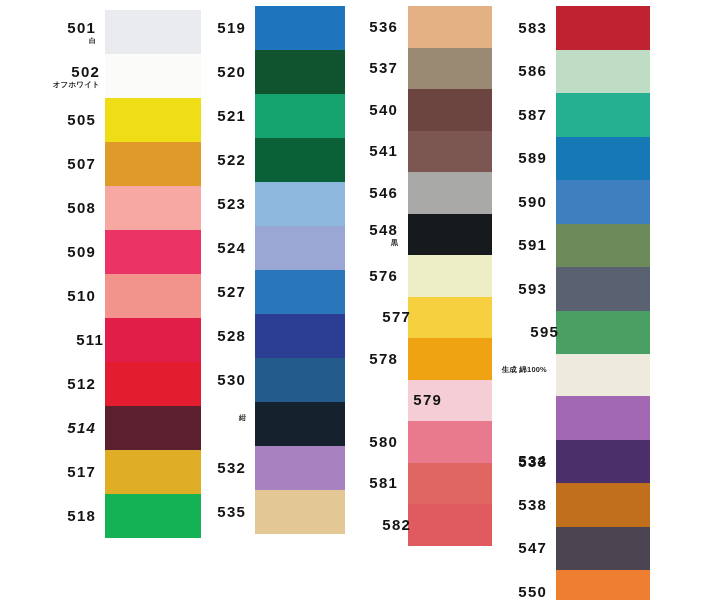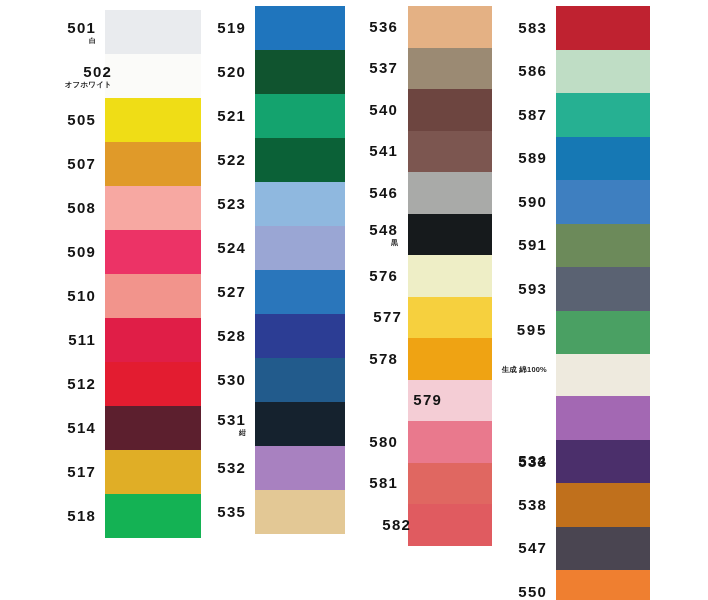--- a/index.html
+++ b/index.html
@@ -86,46 +86,46 @@
         <div class="swatch" style="height: 44px; background: rgb(227, 28, 48);"></div>
         <div class="swatch" style="height: 44px; background: rgb(92, 31, 46);"></div>
         <div class="swatch" style="height: 44px; background: rgb(224, 174, 38);"></div>
         <div class="swatch" style="height: 44px; background: rgb(20, 178, 84);"></div>
       </div>
       <div class="group label-col" style="left: 0px; top: 10px;">
         <div class="label" style="width: 96px; left: 0px; top: 10px;">
           <span class="code">501</span>
           <span class="sub">白</span>
         </div>
-        <div class="label" style="width: 96px; left: 16px; top: 54px;">
+        <div class="label" style="width: 96px; left: 4px; top: 54px;">
           <span class="code">502</span>
           <span class="sub sub-wide">オフホワイト</span>
         </div>
         <div class="label" style="width: 96px; left: 0px; top: 102px;">
           <span class="code">505</span>
         </div>
         <div class="label" style="width: 96px; left: 0px; top: 146px;">
           <span class="code">507</span>
         </div>
         <div class="label" style="width: 96px; left: 0px; top: 190px;">
           <span class="code">508</span>
         </div>
         <div class="label" style="width: 96px; left: 0px; top: 234px;">
           <span class="code">509</span>
         </div>
         <div class="label" style="width: 96px; left: 0px; top: 278px;">
           <span class="code">510</span>
         </div>
-        <div class="label" style="width: 96px; left: 0px; top: 322px;">
+        <div class="label" style="width: 96px; left: 8px; top: 322px;">
           <span class="code">511</span>
         </div>
         <div class="label" style="width: 96px; left: 0px; top: 366px;">
           <span class="code">512</span>
         </div>
-        <div class="label" style="width: 96px; left: 0px; top: 410px;">
+        <div class="label" style="width: 96px; left: 0px; top: 410px; font-style: italic;">
           <span class="code">514</span>
         </div>
         <div class="label" style="width: 96px; left: 0px; top: 454px;">
           <span class="code">517</span>
         </div>
         <div class="label" style="width: 96px; left: 0px; top: 498px;">
           <span class="code">518</span>
         </div>
       </div>
     </div>
@@ -166,21 +166,20 @@
         <div class="label" style="width: 246px; left: 0px; top: 278px;">
           <span class="code">527</span>
         </div>
         <div class="label" style="width: 246px; left: 0px; top: 322px;">
           <span class="code">528</span>
         </div>
         <div class="label" style="width: 246px; left: 0px; top: 366px;">
           <span class="code">530</span>
         </div>
         <div class="label" style="width: 246px; left: 0px; top: 406px;">
-          <span class="code">531</span>
           <span class="sub">紺</span>
         </div>
         <div class="label" style="width: 246px; left: 0px; top: 454px;">
           <span class="code">532</span>
         </div>
         <div class="label" style="width: 246px; left: 0px; top: 498px;">
           <span class="code">535</span>
         </div>
       </div>
     </div>
@@ -216,21 +215,21 @@
         <div class="label" style="width: 398px; left: 0px; top: 178.75px;">
           <span class="code">546</span>
         </div>
         <div class="label" style="width: 398px; left: 0px; top: 216.25px;">
           <span class="code">548</span>
           <span class="sub">黒</span>
         </div>
         <div class="label" style="width: 398px; left: 0px; top: 261.75px;">
           <span class="code">576</span>
         </div>
-        <div class="label" style="width: 398px; left: 4px; top: 303.25px; text-align: right;">
+        <div class="label" style="width: 398px; left: 13px; top: 303.25px; text-align: right;">
           <span class="code">577</span>
         </div>
         <div class="label" style="width: 398px; left: 0px; top: 344.75px;">
           <span class="code">578</span>
         </div>
         <div class="label" style="width: 398px; left: 0px; top: 386.25px; margin-left: 44px;">
           <span class="code">579</span>
         </div>
         <div class="label" style="width: 398px; left: 0px; top: 427.75px;">
           <span class="code">580</span>
@@ -270,21 +269,21 @@
         </div>
         <div class="label" style="width: 547px; left: 0px; top: 187.75px;">
           <span class="code">590</span>
         </div>
         <div class="label" style="width: 547px; left: 0px; top: 231.25px;">
           <span class="code">591</span>
         </div>
         <div class="label" style="width: 547px; left: 0px; top: 274.75px;">
           <span class="code">593</span>
         </div>
-        <div class="label" style="width: 547px; left: 0px; top: 318.25px; font-family: Liberation Mono, monospace;">
+        <div class="label" style="width: 547px; left: 12px; top: 318.25px;">
           <span class="code">595</span>
         </div>
         <div class="label" style="width: 547px; left: 0px; top: 357.75px;">
           <span class="sub sub-wide">生成 綿100%</span>
         </div>
       </div>
       <div class="group swatch-stack" style="left: 556px; top: 396px; width: 94px;">
         <div class="swatch" style="height: 43.5px; background: rgb(163, 104, 179);"></div>
         <div class="swatch" style="height: 43.5px; background: rgb(75, 47, 107);"></div>
         <div class="swatch" style="height: 43.5px; background: rgb(192, 112, 28);"></div>

